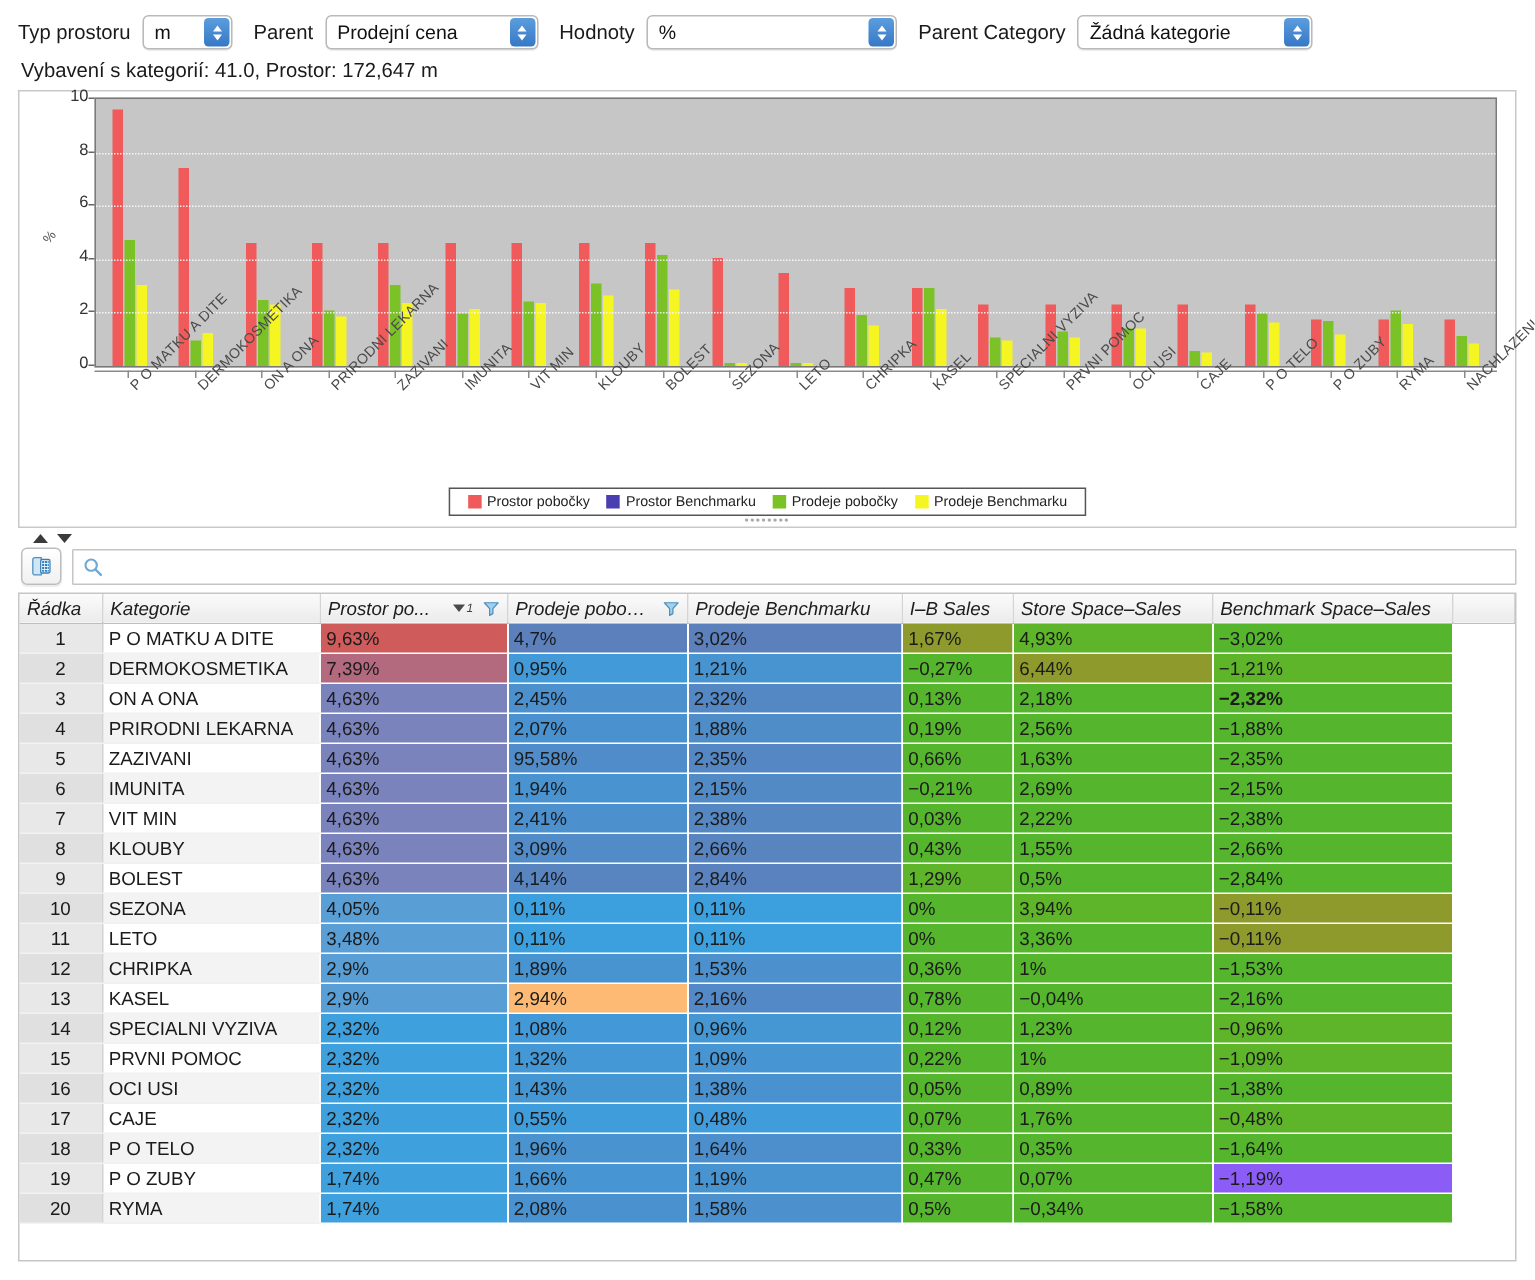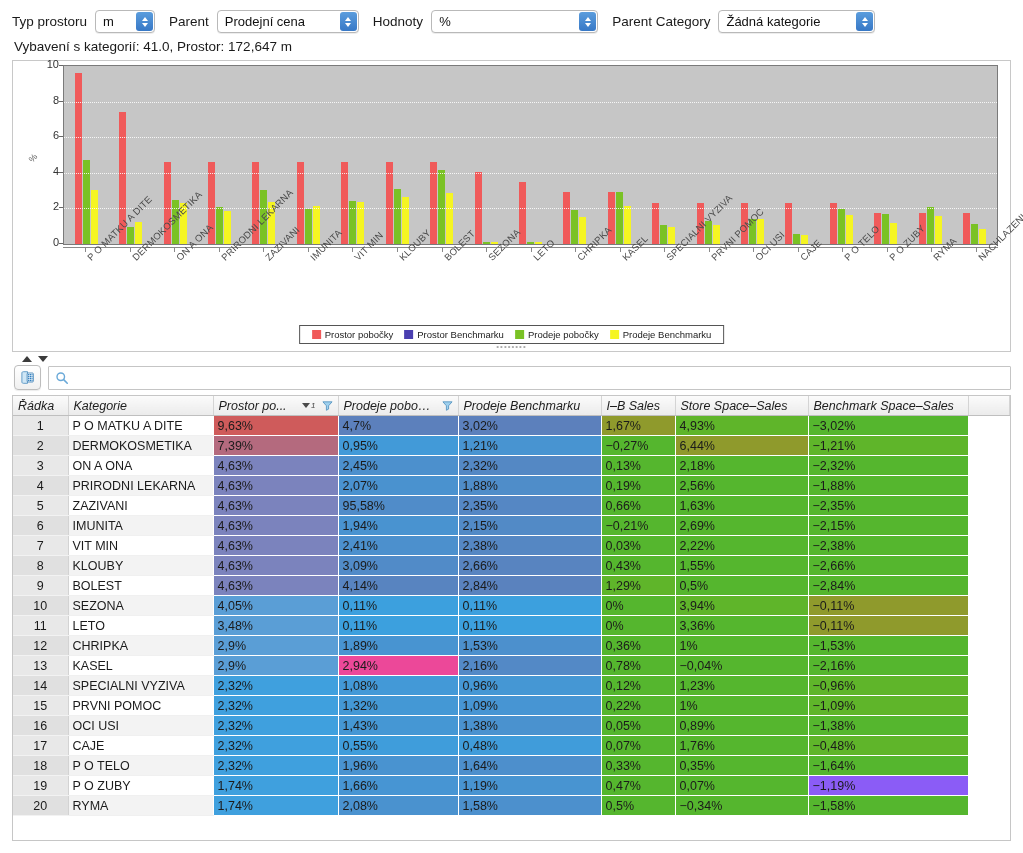--- a/index.html
+++ b/index.html
@@ -566,21 +566,21 @@
             <td class="spacer"></td>
           </tr>
           <tr>
             <td class="rownum">3</td>
             <td class="cat">ON A ONA</td>
             <td class="val" style="background: rgb(123, 131, 189);">4,63%</td>
             <td class="val" style="background: rgb(76, 144, 205);">2,45%</td>
             <td class="val" style="background: rgb(84, 136, 196);">2,32%</td>
             <td class="val" style="background: rgb(85, 182, 46);">0,13%</td>
             <td class="val" style="background: rgb(85, 182, 46);">2,18%</td>
-            <td class="val" style="background: rgb(85, 182, 46);">−2,32%</td>
+            <td class="val" style="background: rgb(85, 182, 46); font-weight: bold;">−2,32%</td>
             <td class="spacer"></td>
           </tr>
           <tr class="alt">
             <td class="rownum">4</td>
             <td class="cat">PRIRODNI LEKARNA</td>
             <td class="val" style="background: rgb(123, 131, 189);">4,63%</td>
             <td class="val" style="background: rgb(74, 146, 207); margin-top: 40px;">2,07%</td>
             <td class="val" style="background: rgb(79, 141, 201);">1,88%</td>
             <td class="val" style="background: rgb(85, 182, 46);">0,19%</td>
             <td class="val" style="background: rgb(85, 182, 46);">2,56%</td>
@@ -672,21 +672,21 @@
             <td class="val" style="background: rgb(76, 144, 205);">1,53%</td>
             <td class="val" style="background: rgb(85, 182, 46);">0,36%</td>
             <td class="val" style="background: rgb(85, 182, 46);">1%</td>
             <td class="val" style="background: rgb(85, 182, 46);">−1,53%</td>
             <td class="spacer"></td>
           </tr>
           <tr>
             <td class="rownum">13</td>
             <td class="cat">KASEL</td>
             <td class="val" style="background: rgb(90, 158, 214);">2,9%</td>
-            <td class="val" style="background: #ec4899; margin-top: 32px;">2,94%</td>
+            <td class="val" style="background: #fdba74; margin-top: 32px;">2,94%</td>
             <td class="val" style="background: rgb(83, 137, 198);">2,16%</td>
             <td class="val" style="background: rgb(85, 182, 46);">0,78%</td>
             <td class="val" style="background: rgb(85, 182, 46);">−0,04%</td>
             <td class="val" style="background: rgb(85, 182, 46);">−2,16%</td>
             <td class="spacer"></td>
           </tr>
           <tr class="alt">
             <td class="rownum">14</td>
             <td class="cat">SPECIALNI VYZIVA</td>
             <td class="val" style="background: rgb(63, 160, 222);">2,32%</td>

